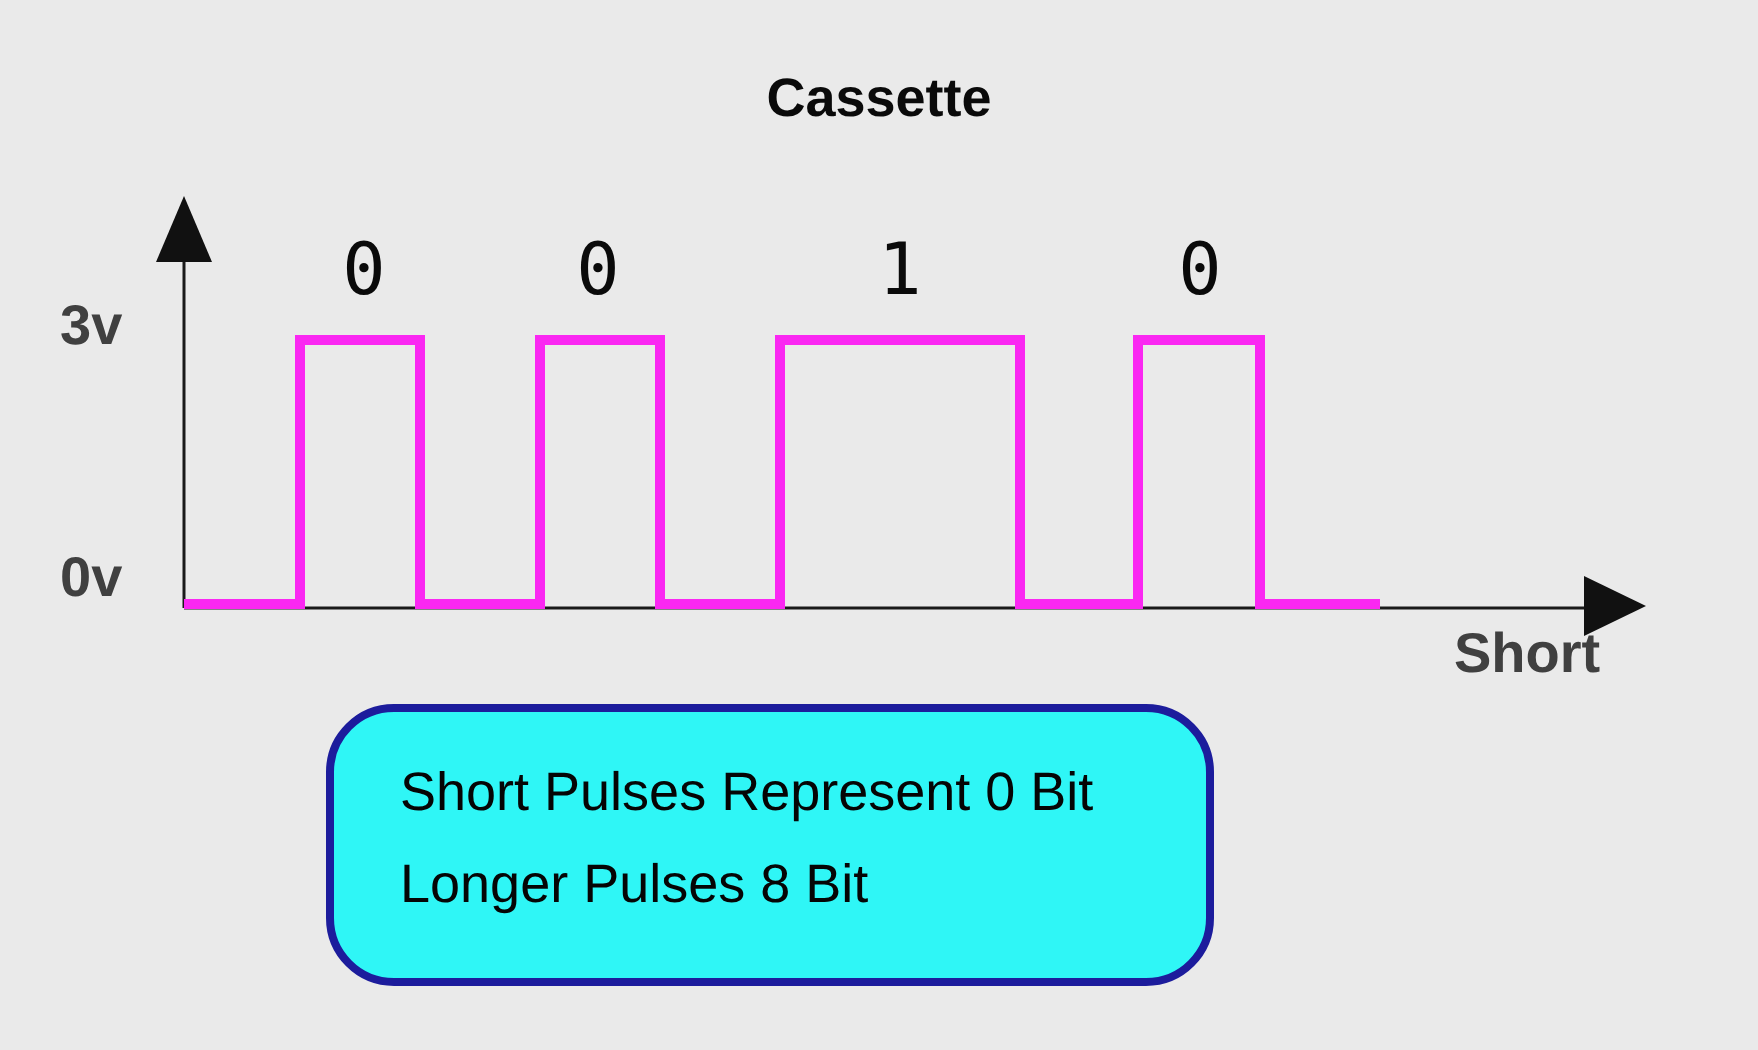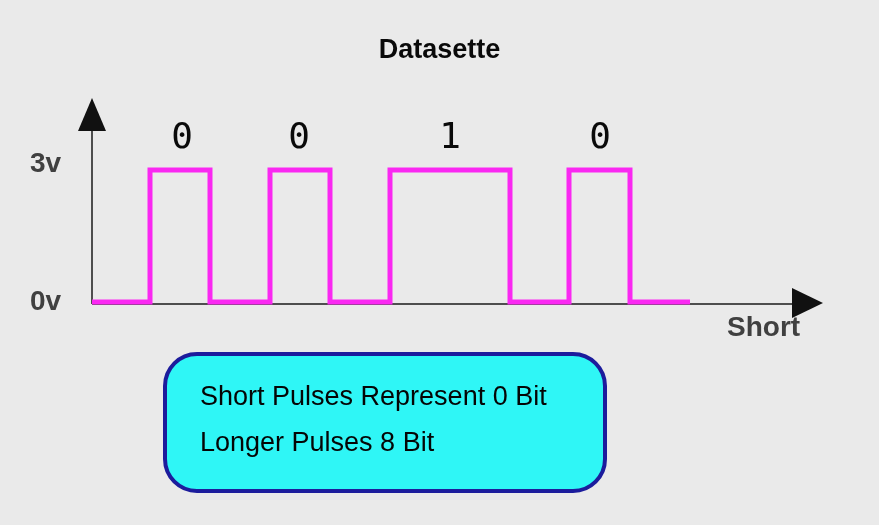--- a/index.html
+++ b/index.html
@@ -9,21 +9,21 @@
     font-family:"Liberation Sans",sans-serif;color:#000;
   }
   .abs{position:absolute;}
   .title{
     top:34px;left:0;width:879px;text-align:center;
     font-size:27px;font-weight:bold;line-height:30px;color:#0a0a0a;
   }
   #diagram{top:0;left:0;width:879px;height:525px;}
   .axis-label{font-size:28px;font-weight:bold;color:#404040;line-height:30px;}
   .lbl-3v{left:30px;top:148px;}
-  .lbl-0v{left:30px;top:286px;}
+  .lbl-0v{left:30px;top:274px;}
   .lbl-time{left:727px;top:312px;}
   .bit{
     top:116px;width:60px;text-align:center;
     font-family:"DejaVu Sans Mono",monospace;
     font-size:36px;line-height:40px;color:#0a0a0a;
   }
   .bit-0{left:152px;}
   .bit-1{left:269px;}
   .bit-2{left:420px;}
   .bit-3{left:570px;}
@@ -34,21 +34,21 @@
   }
   .legend-line{
     font-size:27px;line-height:36px;color:#050505;
   }
   .legend-line + .legend-line{margin-top:10px;}
 </style>
 </head>
 <body>
 
 <div class="abs title">
-  <div>Datasette</div>
+  <div>Cassette</div>
 </div>
 
 <svg id="diagram" class="abs" width="879" height="525" viewBox="0 0 879 525">
 
   <line x1="92" y1="112" x2="92" y2="304" stroke="#1A1A1A" stroke-width="1.5"></line>
   <line x1="92" y1="304" x2="797" y2="304" stroke="#1A1A1A" stroke-width="1.5"></line>
   <polygon points="92,98 78,131 106,131" fill="#111"></polygon>
   <polygon points="823,303 792,288 792,318" fill="#111"></polygon>
 
   <polyline id="waveform" fill="none" stroke="#FA28F2" stroke-width="5" stroke-linejoin="miter" points="92,302 150,302 150,170 210,170 210,302 270,302 270,170 330,170 330,302 390,302 390,170 510,170 510,302 569,302 569,170 630,170 630,302 690,302"></polyline>

